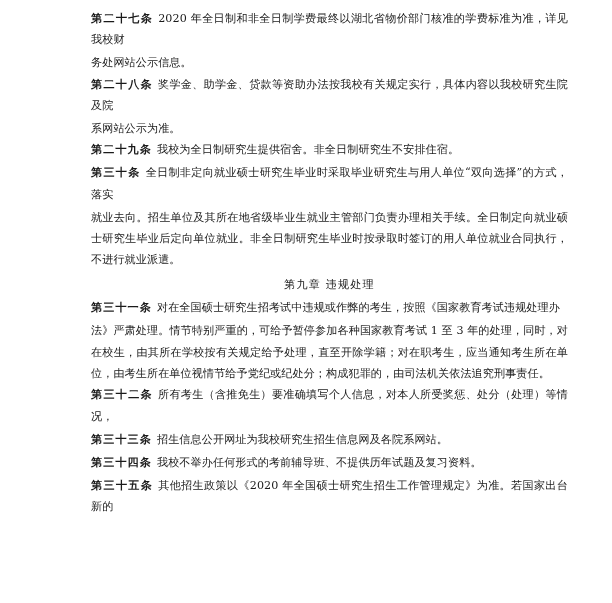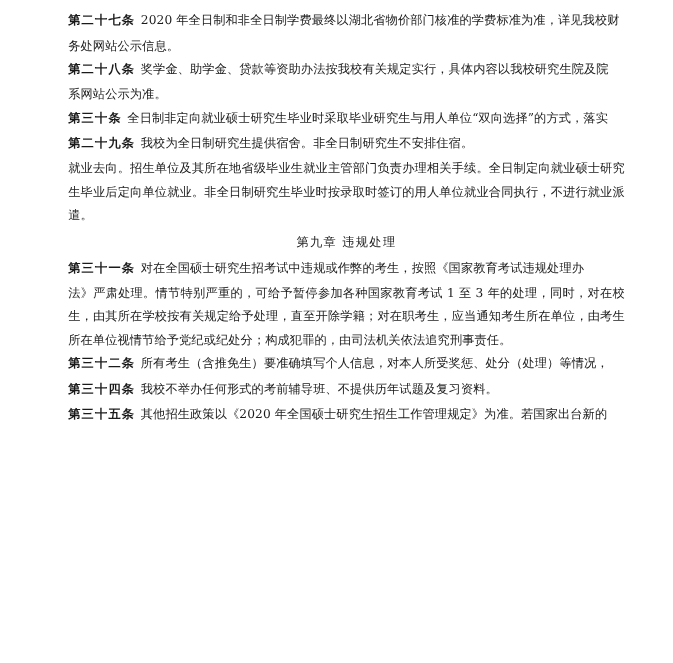--- a/index.html
+++ b/index.html
@@ -11,21 +11,21 @@
     height: 603px;
     background: #ffffff;
     font-family: "DejaVu Serif", "Liberation Serif", serif;
     color: #1a1a1a;
     overflow: hidden;
   }
   .page {
     position: relative;
     width: 612px;
     height: 603px;
-    padding: 8px 44px 0 62px;
+    padding: 8px 44px 0 91px;
     box-sizing: border-box;
   }
   .para {
     font-size: 11.1px;
     line-height: 1.93;
     text-align: justify;
     text-justify: inter-ideograph;
     margin: 0 0 1.5px 0;
     text-indent: 0;
     letter-spacing: 0.1px;
@@ -54,23 +54,24 @@
 </style>
 </head>
 <body>
 
 <div class="page">
   <div id="content">
       <p class="para"><span class="art">第二十七条</span><span>2020 年全日制和非全日制学费最终以湖北省物价部门核准的学费标准为准，详见我校财</span></p>
       <p class="cont">务处网站公示信息。</p>
       <p class="para"><span class="art">第二十八条</span><span>奖学金、助学金、贷款等资助办法按我校有关规定实行，具体内容以我校研究生院及院</span></p>
       <p class="cont">系网站公示为准。</p>
+      <p class="para"><span class="art">第二十九条</span><span>我校为全日制研究生提供宿舍。非全日制研究生不安排住宿。</span></p>
       <p class="para"><span class="art">第三十条</span><span>全日制非定向就业硕士研究生毕业时采取毕业研究生与用人单位“双向选择”的方式，落实</span></p>
-      <p class="para"><span class="art">第二十九条</span><span>我校为全日制研究生提供宿舍。非全日制研究生不安排住宿。</span></p>
       <p class="cont">就业去向。招生单位及其所在地省级毕业生就业主管部门负责办理相关手续。全日制定向就业硕士研究生毕业后定向单位就业。非全日制研究生毕业时按录取时签订的用人单位就业合同执行，不进行就业派遣。</p>
       <div class="chapter">第九章 违规处理</div>
       <p class="para"><span class="art">第三十一条</span><span>对在全国硕士研究生招考试中违规或作弊的考生，按照《国家教育考试违规处理办</span></p>
       <p class="cont">法》严肃处理。情节特别严重的，可给予暂停参加各种国家教育考试 1 至 3 年的处理，同时，对在校生，由其所在学校按有关规定给予处理，直至开除学籍；对在职考生，应当通知考生所在单位，由考生所在单位视情节给予党纪或纪处分；构成犯罪的，由司法机关依法追究刑事责任。</p>
       <p class="para"><span class="art">第三十二条</span><span>所有考生（含推免生）要准确填写个人信息，对本人所受奖惩、处分（处理）等情况，</span></p>
+      <p class="para"><span class="art">第三十三条</span><span>招生信息公开网址为我校研究生招生信息网及各院系网站。</span></p>
       <p class="para"><span class="art">第三十四条</span><span>我校不举办任何形式的考前辅导班、不提供历年试题及复习资料。</span></p>
       <p class="para"><span class="art">第三十五条</span><span>其他招生政策以《2020 年全国硕士研究生招生工作管理规定》为准。若国家出台新的</span></p>
     </div>
 </div>
 
 </body></html>

